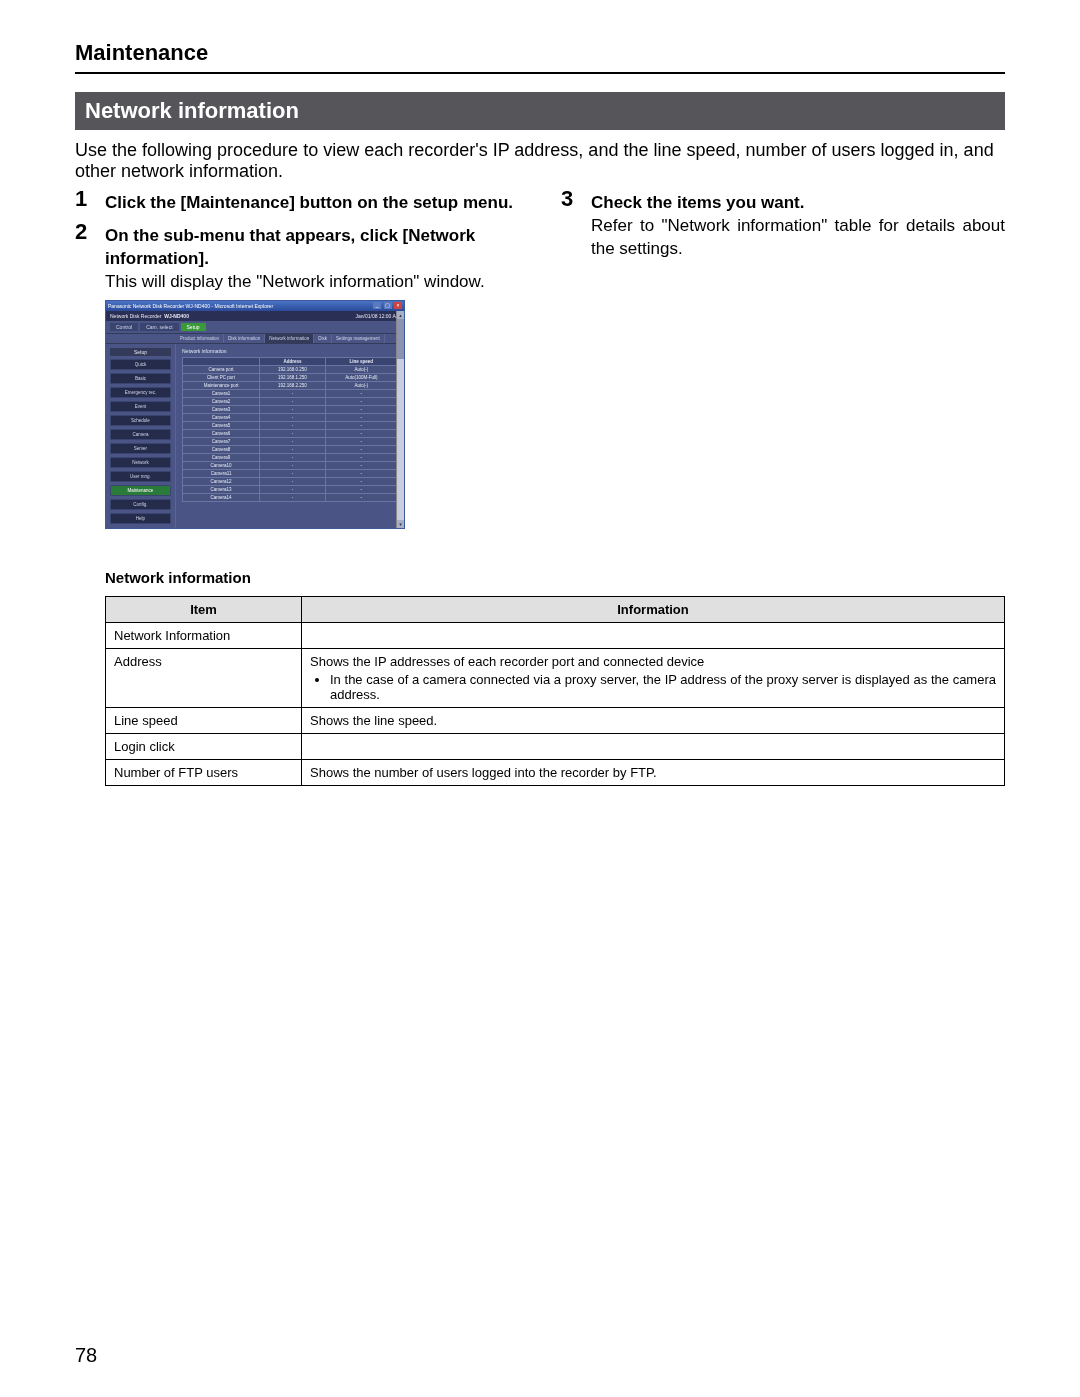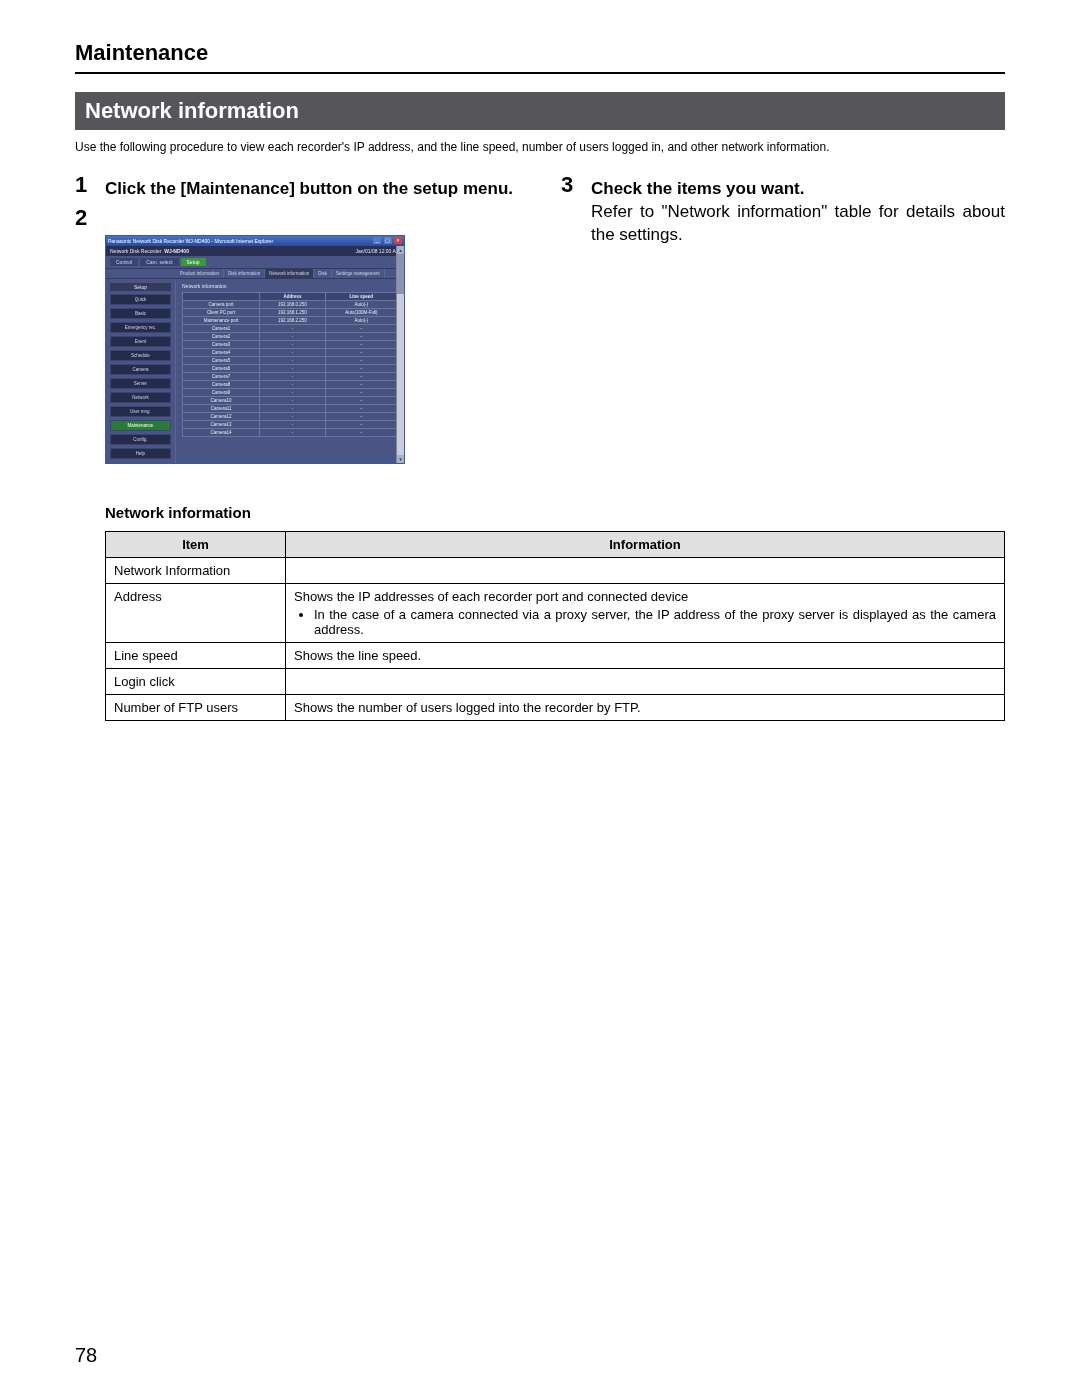--- a/index.html
+++ b/index.html
@@ -24,22 +24,22 @@
   }
   .section-bar {
     background: #55555a;
     color: #fff;
     font-size: 22px;
     font-weight: bold;
     padding: 6px 10px;
     margin-bottom: 10px;
   }
   .intro {
-    font-size: 12px;
-    margin-bottom: 20px;
+    font-size: 18px;
+    margin-bottom: 6px;
   }
   .columns {
     display: flex;
     gap: 36px;
   }
   .col-left { flex: 0 0 450px; }
   .col-right { flex: 1; }
   .step {
     display: flex;
     gap: 10px;
@@ -224,21 +224,21 @@
     border: 1px solid #000;
     padding: 5px 8px;
     vertical-align: top;
     text-align: left;
   }
   .info-table th {
     background: #e0e0e0;
     font-weight: bold;
     text-align: center;
   }
-  .info-table th.item-col { width: 180px; }
+  .info-table th.item-col { width: 196px; }
   .info-table ul {
     margin: 3px 0 0 0;
     padding-left: 20px;
   }
   .info-table ul li {
     list-style: disc;
     text-align: justify;
   }
 
   .page-num {
@@ -259,20 +259,24 @@
 
 <div class="columns">
 
   <div class="col-left">
     <div class="step">
       <div class="step-num">1</div>
       <div class="step-body"><span class="bold">Click the [Maintenance] button on the setup menu.</span></div>
     </div>
     <div class="step">
       <div class="step-num">2</div>
+      <div class="step-body">
+        <span class="bold">On the sub-menu that appears, click [Network information].</span><br>
+        <span>This will display the "Network information" window.</span>
+      </div>
     </div>
 
     <div class="shot">
       <div class="shot-titlebar">
         <span>Panasonic   Network Disk Recorder WJ-ND400 - Microsoft Internet Explorer</span>
         <span class="btns">
           <span class="min">_</span>
           <span class="min">▢</span>
           <span>×</span>
         </span>

